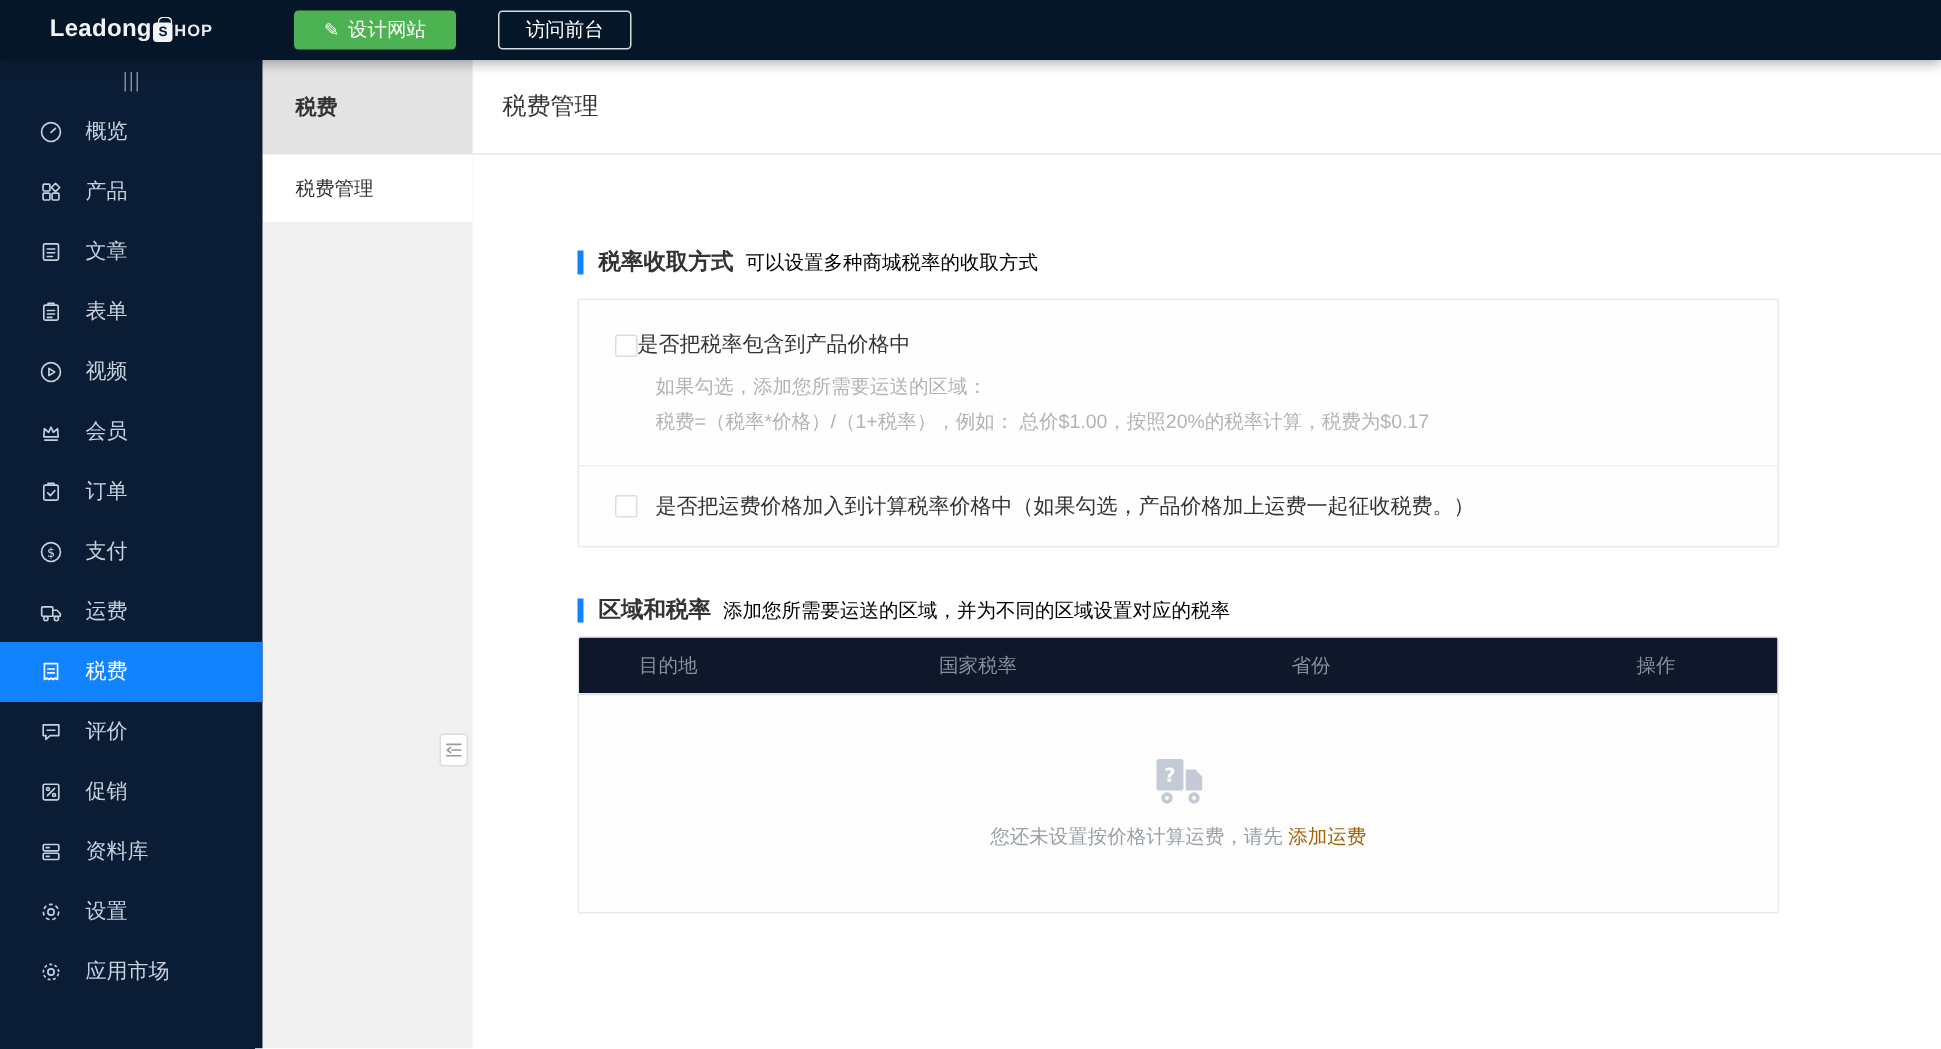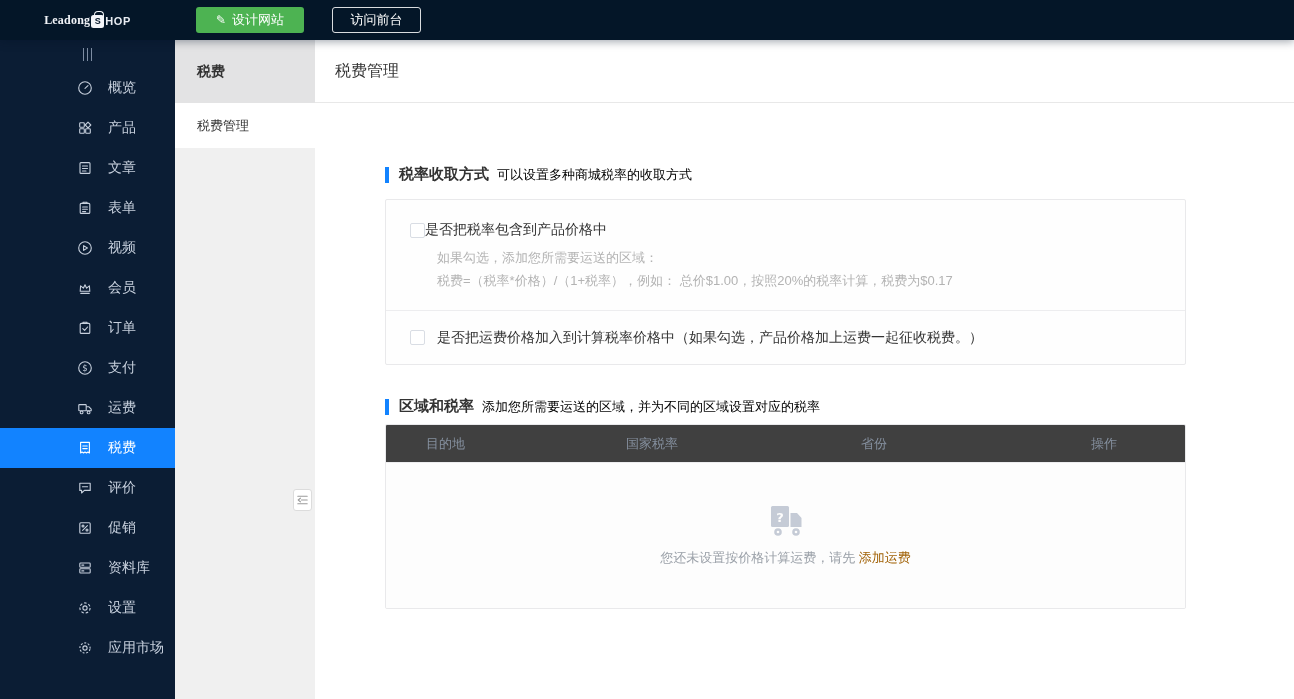--- a/index.html
+++ b/index.html
@@ -8,21 +8,21 @@
     position:relative; overflow:hidden; background:#fff;
     font-family:"Liberation Sans","DejaVu Sans",sans-serif; color:#333;
   }
   
   .topbar {
     position:absolute; top:0; left:0; width:1294px; height:40px;
     background:#041628; z-index:30; display:flex; align-items:center;
     box-shadow:0 2px 8px rgba(3,18,36,.35);
   }
   .logo { width:175px; display:flex; align-items:center; justify-content:center; }
-  .logo-left { font-size:12px; font-weight:bold; color:#f2f4f8; letter-spacing:.2px;font-family:Liberation Serif, serif; }
+  .logo-left { font-size:16px; font-weight:bold; color:#f2f4f8; letter-spacing:.2px; }
   .logo-bag {
     position:relative; width:13px; height:13px; background:#f2f4f8; border-radius:2.5px;
     margin:0 1px; display:flex; align-items:center; justify-content:center;
     font-size:9px; font-weight:bold; color:#041628; top:1px;
   }
   .logo-bag::before {
     content:""; position:absolute; top:-4px; left:2.5px; width:8px; height:6px;
     border:1.5px solid #f2f4f8; border-bottom:none; border-radius:4px 4px 0 0;
   }
   .logo-right { font-size:11px; font-weight:bold; color:#e8ecf2; letter-spacing:.6px; padding-top:2px; }
@@ -35,21 +35,21 @@
   .btn-visit {
     margin-left:28px; width:89px; height:26px; background:transparent;
     border:1px solid rgba(255,255,255,.85); border-radius:3px; color:#fff; font-size:13px;
     display:flex; align-items:center; justify-content:center; cursor:pointer; font-family:inherit;
   }
   
   .sidebar { position:absolute; top:40px; left:0; width:175px; height:659px; background:#0b1d34; z-index:10; }
   .collapse-bars { height:28px; display:flex; align-items:center; justify-content:center; gap:2.5px; cursor:pointer; }
   .collapse-bars i { display:block; width:1.5px; height:13px; background:#7e8da3; }
   .side-item {
-    height:40px; display:flex; align-items:center; padding-left:77px; gap:15px;
+    height:40px; display:flex; align-items:center; padding-left:26px; gap:15px;
     color:#c7d0dd; font-size:14px; cursor:pointer;
   }
   .side-item.active { background:#1283ff; color:#fff; }
   .sicon { width:16px; height:16px; display:flex; }
   .sicon svg { width:16px; height:16px; }
   
   .submenu { position:absolute; top:40px; left:175px; width:140px; height:659px; background:#f0f0f0; z-index:5; }
   .submenu-header {
     height:63px; background:#e3e3e4; display:flex; align-items:center; padding-left:22px;
     font-size:14px; font-weight:bold; color:#333;
@@ -81,21 +81,21 @@
   .checkbox {
     width:15px; height:15px; border:1px solid #d9dde4; border-radius:2px; background:#fff;
     flex:0 0 15px; cursor:pointer;
   }
   .cb-label { font-size:14px; color:#333; }
   .notes { margin:7px 0 0 27px; }
   .note { font-size:13px; color:#b3b3b3; line-height:23px; }
   .panel-row2 { border-top:1px solid #ededef; height:54px; display:flex; align-items:center; padding:0 24px; gap:12px; }
   
   .table { width:801px; border:1px solid #e9e9eb; border-radius:2px; overflow:hidden; }
-  .thead { height:38px; background:#404040; border-bottom:1px solid #ededef; display:flex; align-items:center; font-size:13px; color:#85909f; }
+  .thead { height:38px; background:#0f172a; border-bottom:1px solid #ededef; display:flex; align-items:center; font-size:13px; color:#85909f; }
   .th1 { width:240px; padding-left:40px; }
   .th2 { width:235px; }
   .th3 { width:230px; }
   .th4 { width:94px; }
   .tbody { height:145px; background:#fdfdfd; display:flex; flex-direction:column; align-items:center; justify-content:center; }
   .empty-line { font-size:13px; color:#9aa0a8; margin-top:12px; }
   .link { color:#a16207; text-decoration:none; cursor:pointer; }
 </style>
 </head>
 <body>

